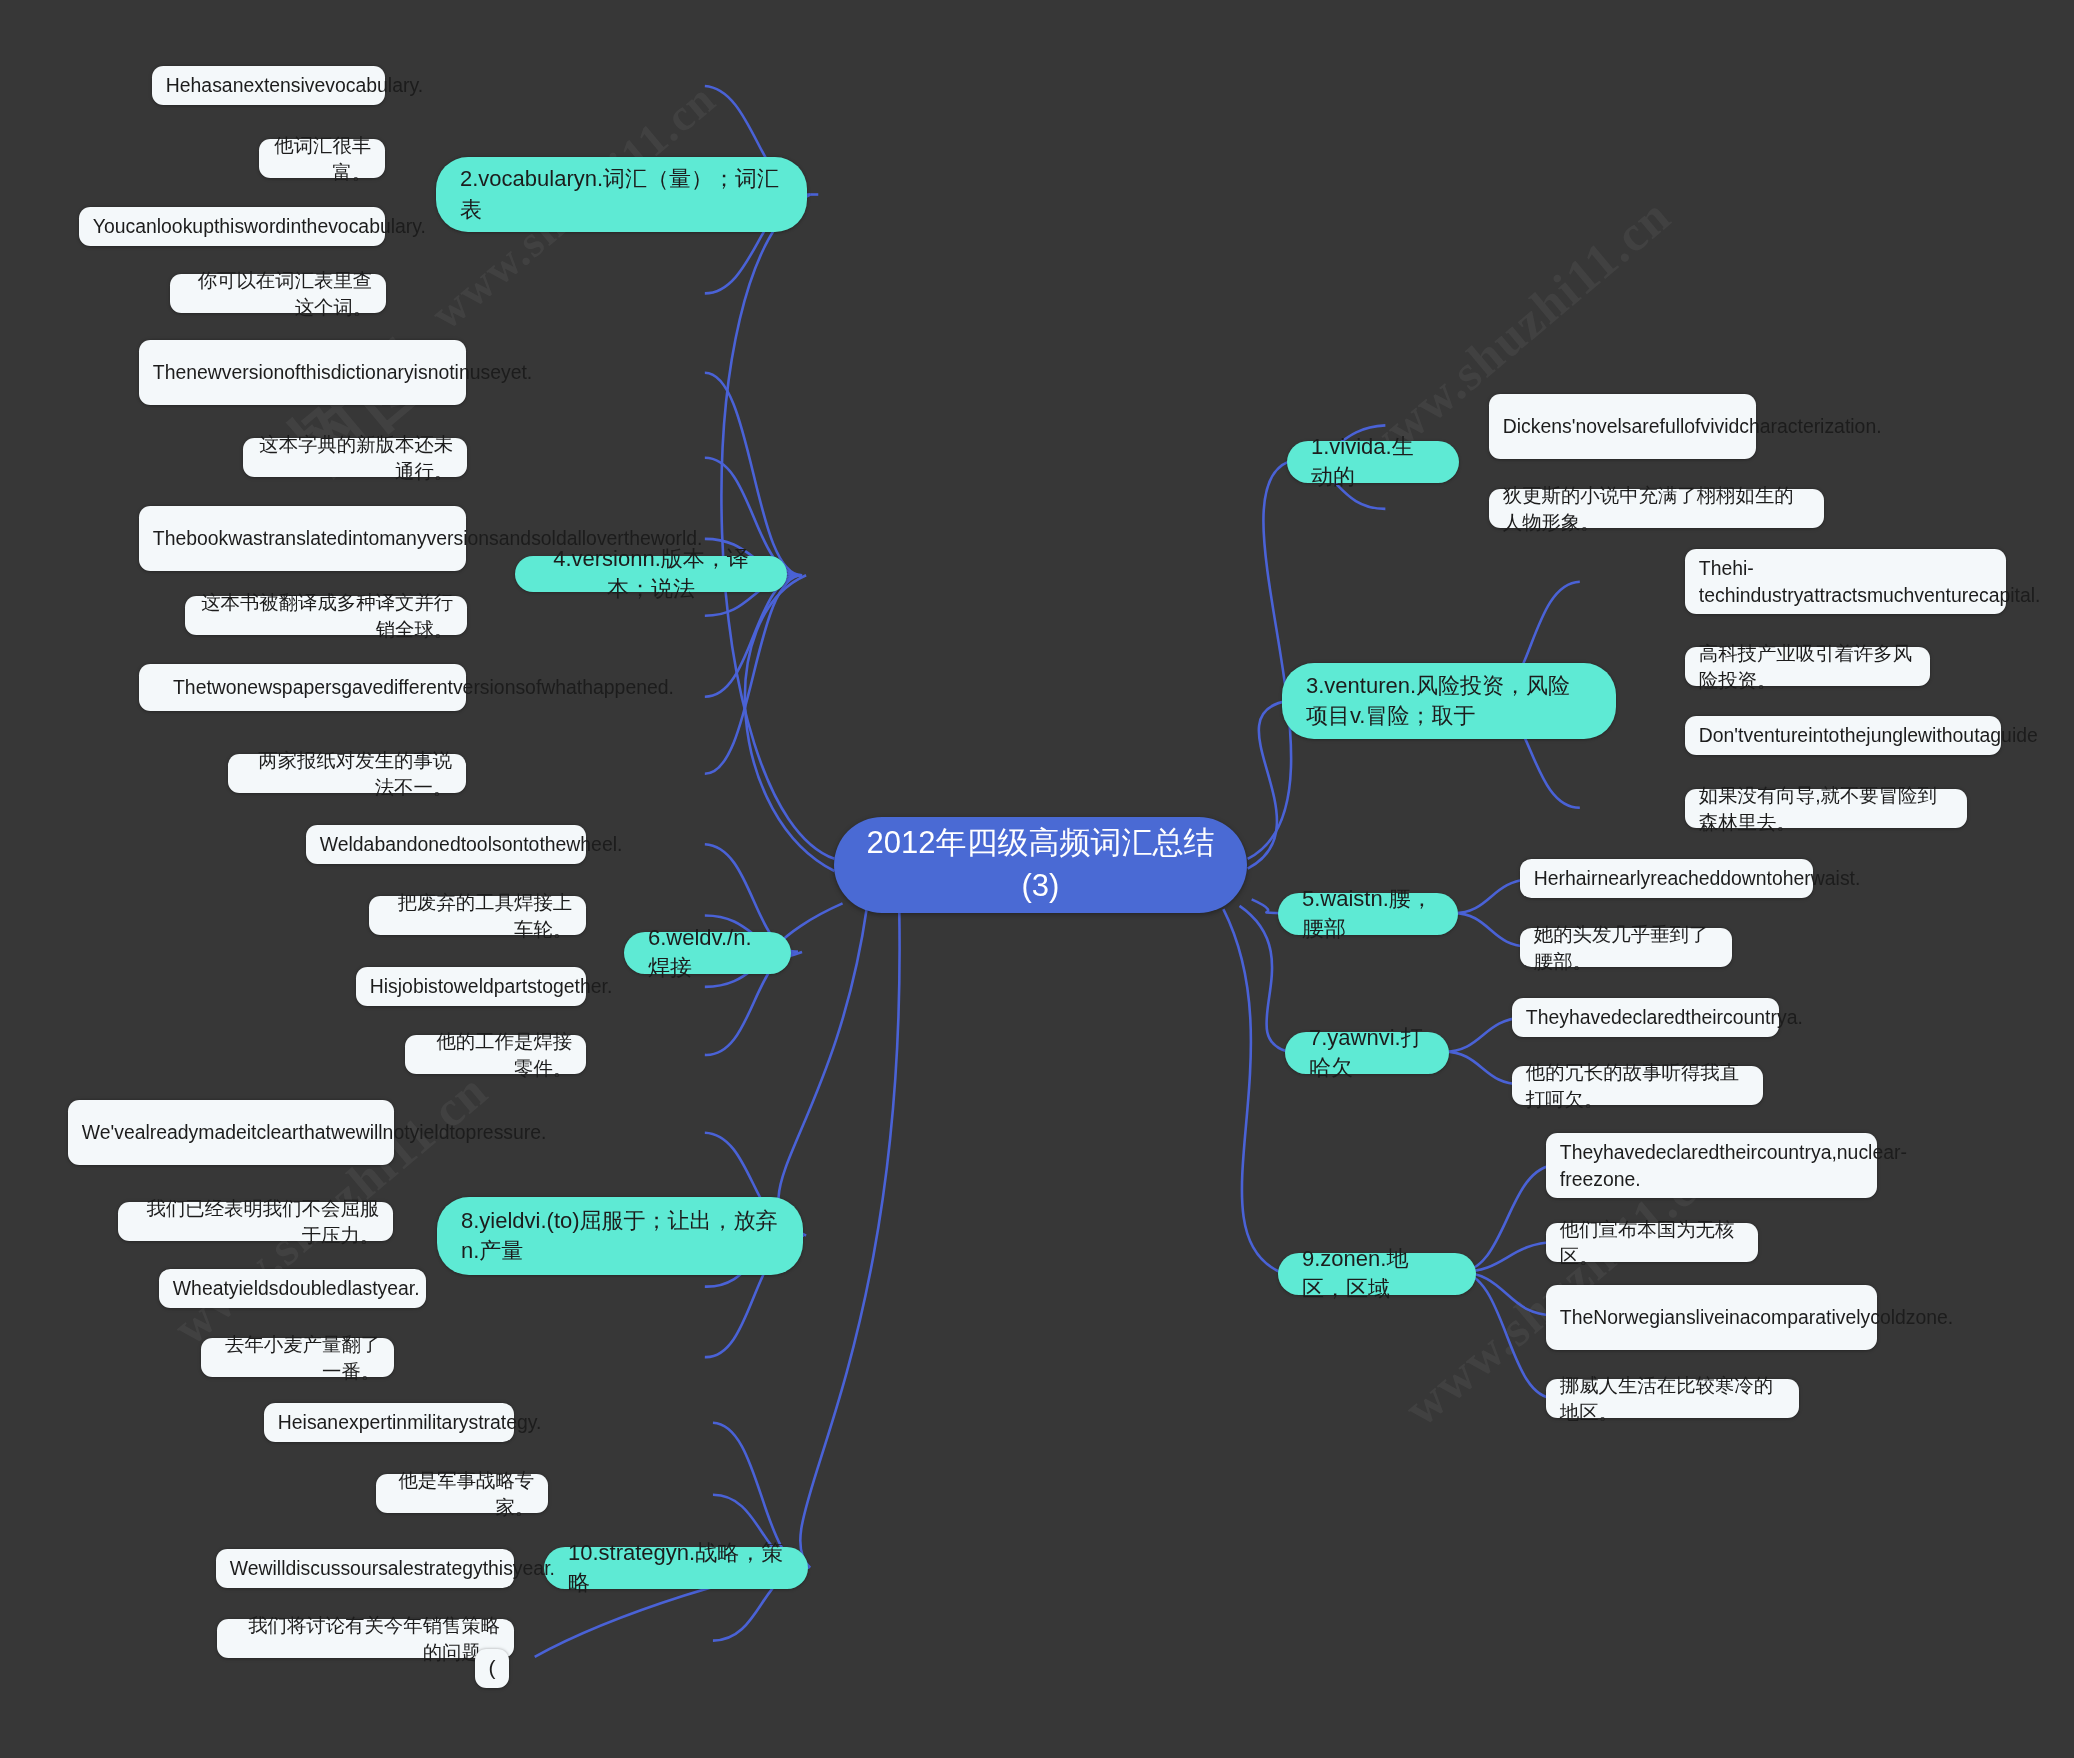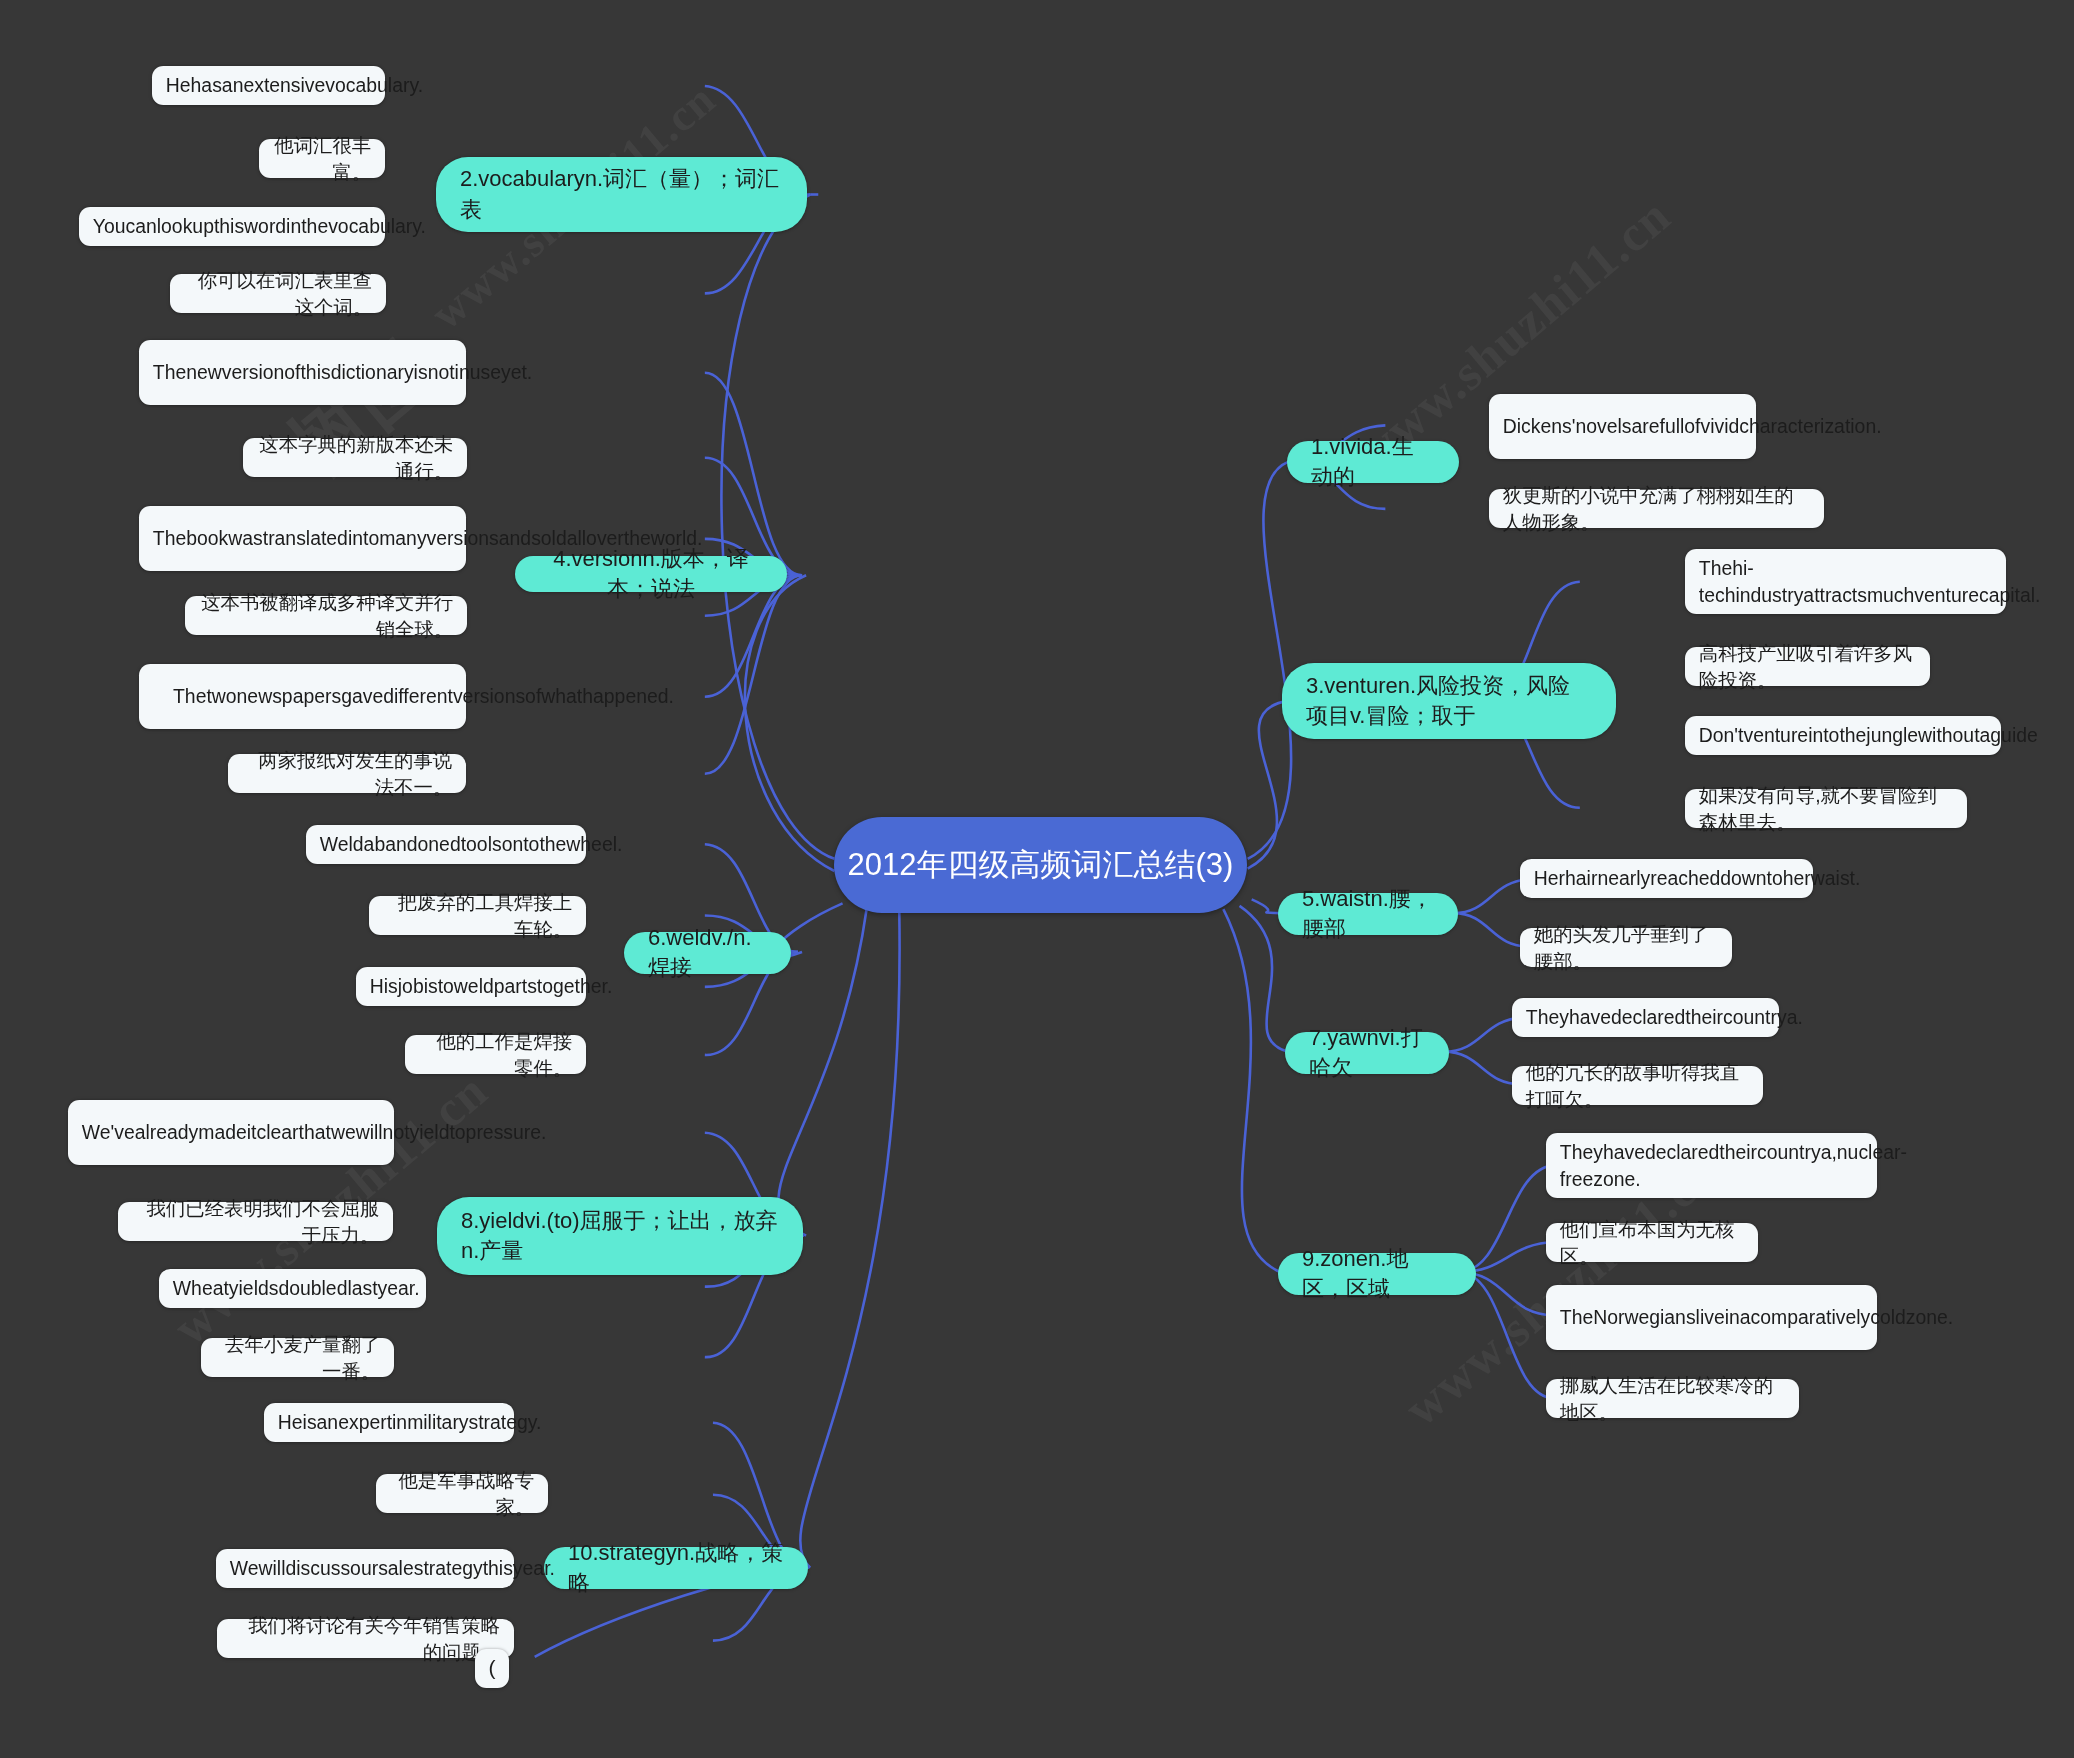--- a/index.html
+++ b/index.html
@@ -116,37 +116,37 @@
       <path d="M1782,1298 C1830,1298 1830,1258 1880,1256"></path>
       <path d="M1782,1298 C1830,1298 1830,1340 1880,1338"></path>
 
       <path d="M1800,1570 C1860,1570 1860,1440 1920,1438"></path>
       <path d="M1800,1570 C1860,1570 1860,1535 1920,1533"></path>
       <path d="M1800,1570 C1860,1570 1860,1625 1920,1623"></path>
       <path d="M1800,1570 C1860,1570 1860,1728 1920,1726"></path>
     </g>
   </svg>
 
-  <div class="node root" style="left:834px;top:817px;width:413px;height:96px;flex-direction:row;">
+  <div class="node root" style="left:834px;top:817px;width:413px;height:96px;flex-direction:column;">
     <span>2012年四级高频词汇总结</span>
     <span>(3)</span>
   </div>
 
   <div class="node l1 al" style="left:436px;top:157px;width:371px;height:75px;">2.vocabularyn.词汇（量）；词汇表</div>
   <div class="node leaf al" style="left:152px;top:66px;width:233px;height:39px;">Hehasanextensivevocabulary.</div>
   <div class="node leaf ar" style="left:259px;top:139px;width:126px;height:39px;">他词汇很丰富。</div>
   <div class="node leaf al" style="left:79px;top:207px;width:306px;height:39px;">Youcanlookupthiswordinthevocabulary.</div>
   <div class="node leaf ar" style="left:170px;top:274px;width:216px;height:39px;">你可以在词汇表里查这个词。</div>
 
   <div class="node l1 al" style="left:515px;top:556px;width:272px;height:36px;text-align:center;">4.versionn.版本，译本；说法</div>
   <div class="node leaf al" style="left:139px;top:340px;width:327px;height:65px;">Thenewversionofthisdictionaryisnotinuseyet.</div>
   <div class="node leaf ar" style="left:243px;top:438px;width:224px;height:39px;">这本字典的新版本还未通行。</div>
   <div class="node leaf al" style="left:139px;top:506px;width:327px;height:65px;">Thebookwastranslatedintomanyversionsandsoldallovertheworld.</div>
   <div class="node leaf ar" style="left:185px;top:596px;width:282px;height:39px;">这本书被翻译成多种译文并行销全球。</div>
-  <div class="node leaf al" style="left:139px;top:664px;width:327px;height:65px;padding-left:34px;">Thetwonewspapersgavedifferentversionsofwhathappened.</div>
+  <div class="node leaf al" style="left:139px;top:664px;width:327px;height:47px;padding-left:34px;">Thetwonewspapersgavedifferentversionsofwhathappened.</div>
   <div class="node leaf ar" style="left:228px;top:754px;width:238px;height:39px;">两家报纸对发生的事说法不一。</div>
 
   <div class="node l1 al" style="left:624px;top:932px;width:167px;height:42px;">6.weldv./n.焊接</div>
   <div class="node leaf al" style="left:306px;top:825px;width:280px;height:39px;">Weldabandonedtoolsontothewheel.</div>
   <div class="node leaf ar" style="left:369px;top:896px;width:217px;height:39px;">把废弃的工具焊接上车轮。</div>
   <div class="node leaf al" style="left:356px;top:967px;width:230px;height:39px;">Hisjobistoweldpartstogether.</div>
   <div class="node leaf ar" style="left:405px;top:1035px;width:181px;height:39px;">他的工作是焊接零件。</div>
 
   <div class="node l1 al" style="left:437px;top:1197px;width:366px;height:78px;">8.yieldvi.(to)屈服于；让出，放弃n.产量</div>
   <div class="node leaf al" style="left:68px;top:1100px;width:326px;height:65px;">We'vealreadymadeitclearthatwewillnotyieldtopressure.</div>

